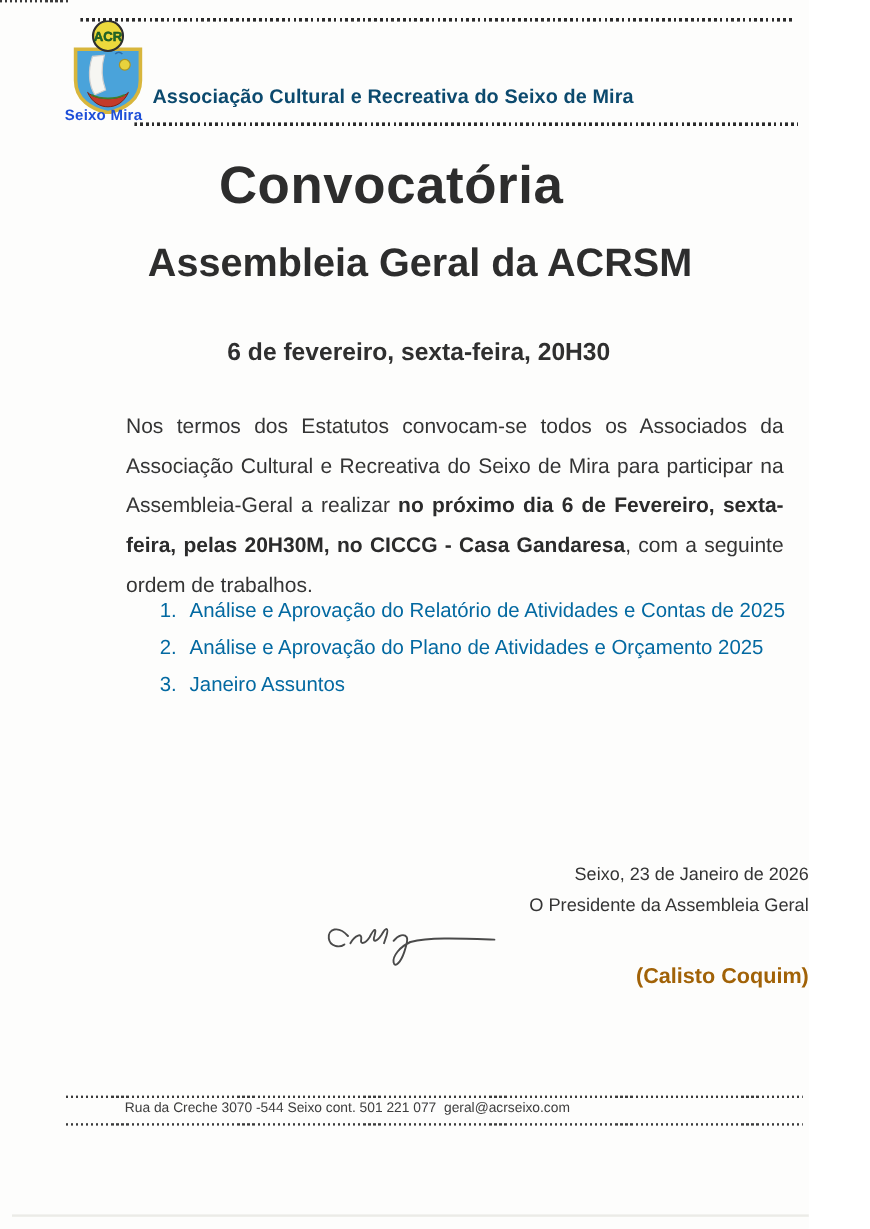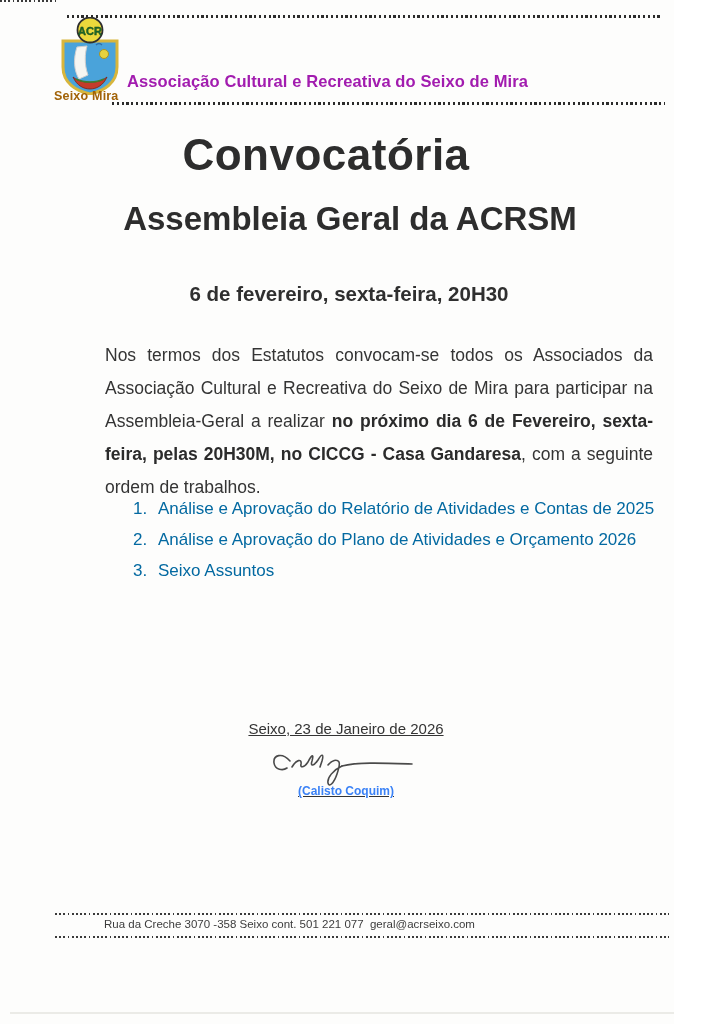--- a/index.html
+++ b/index.html
@@ -25,26 +25,26 @@
     background-image: repeating-linear-gradient(90deg, #3a3a3a 0 1.8px, transparent 1.8px 4.2px);
   }
   .dot-top    { left: 67px;  top: 15px;  width: 593px; }
   .dot-header { left: 112px; top: 102px; width: 553px; }
   .dot-small  { left: 54px;  top: 109px; width: 57px;  height: 2.4px;
                 background-image: repeating-linear-gradient(90deg, #3a3a3a 0 1.8px, transparent 1.8px 4.2px); }
 
   .logo { position: absolute; left: 56px; top: 17px; width: 68px; height: 78px; }
   .seixo-mira {
     position: absolute; left: 54px; top: 89px;
-    font-size: 12.5px; font-weight: bold; color: #a16207;
+    font-size: 12.5px; font-weight: bold; color: #1d4ed8;
     letter-spacing: 0.2px;
   }
   .org-name {
     position: absolute; left: 127px; top: 72px;
-    font-size: 16.5px; font-weight: bold; color: #a21caf;
+    font-size: 16.5px; font-weight: bold; color: #0c4a6e;
     letter-spacing: 0.1px;
   }
 
   .title {
     position: absolute; left: 0; right: 0; top: 130px;
     text-align: center; transform: translateX(-11px);
     font-size: 44px; font-weight: bold; color: #2d2d2d;
     letter-spacing: 0.5px;
   }
   .subtitle {
@@ -74,26 +74,26 @@
   }
   .agenda li {
     line-height: 22px;
     margin-bottom: 9px;
     padding-left: 6px;
   }
 
   .closing {
     position: absolute; left: 0; right: 0; top: 720px;
     padding-left: 18px;
-    text-align: center; color: #343434; text-decoration: underline;
+    text-align: right; color: #343434;
   }
   .place-date  { font-size: 15px; margin-bottom: 9px; }
   .signer-title{ font-size: 15.2px; margin-bottom: 2px; }
   .signature   { display: block; margin: 0 auto -8px auto; }
-  .signer-name { font-size: 12px; font-weight: bold; color: #3b82f6; }
+  .signer-name { font-size: 18px; font-weight: bold; color: #a16207; }
 
   .footer-line1 { left: 55px; top: 913px; width: 614px; }
   .footer-line2 { left: 55px; top: 936px; width: 614px; }
   .footer-text {
     position: absolute; left: 104px; top: 918px;
     font-size: 11.5px; color: #3c3c3c;
     white-space: pre;
   }
 
   .scan-edge-right  { position: absolute; left: 719px; top: 8px; width: 1px; height: 1002px; background: #e3e3df; }
@@ -123,38 +123,39 @@
   <div class="dot-small"></div>
 
   <div class="title">Convocatória</div>
   <div class="subtitle">Assembleia Geral da ACRSM</div>
   <div class="dateline">6 de fevereiro, sexta-feira, 20H30</div>
 
   <p class="body-par body1"><span>Nos termos dos Estatutos convocam-se todos os Associados da Associação Cultural e Recreativa do Seixo de Mira para participar na Assembleia-Geral a realizar </span><b>no próximo dia 6 de Fevereiro, sexta-feira, pelas 20H30M, no CICCG - Casa Gandaresa</b><span>, com a seguinte ordem de trabalhos.</span></p>
 
   <ol class="agenda">
     <li>Análise e Aprovação do Relatório de Atividades e Contas de 2025</li>
-    <li>Análise e Aprovação do Plano de Atividades e Orçamento 2026</li>
-    <li>Seixo Assuntos</li>
+    <li>Análise e Aprovação do Plano de Atividades e Orçamento 2025</li>
+    <li>Janeiro Assuntos</li>
   </ol>
 
 
   <div class="closing">
     <div class="place-date">Seixo, 23 de Janeiro de 2026</div>
+    <div class="signer-title">O Presidente da Assembleia Geral</div>
     <svg class="signature" width="160" height="46" viewBox="0 0 160 46">
       <g fill="none" stroke="#4a4a4a" stroke-width="1.6" stroke-linecap="round">
         <path d="M24,15 C16,6 7,9 8,17 C9,24 17,25 21,22"></path>
         <path d="M26,21 C30,14 36,12 35,18 C34,22 38,22 42,16 C46,8 48,8 46,15 C44,21 48,20 52,14 C56,7 58,8 56,15 L54,21"></path>
         <path d="M62,19 C66,14 71,13 73,16 C74,18 73,22 71,28 C68,37 63,42 62,37 C61,32 67,24 76,20"></path>
         <path d="M76,20 C92,16 116,17 146,18"></path>
       </g>
     </svg>
     <div class="signer-name">(Calisto Coquim)</div>
   </div>
 
   <div class="dotline thin footer-line1"></div>
-  <div class="footer-text">Rua da Creche 3070 -358 Seixo cont. 501 221 077  geral@acrseixo.com</div>
+  <div class="footer-text">Rua da Creche 3070 -544 Seixo cont. 501 221 077  geral@acrseixo.com</div>
   <div class="dotline thin footer-line2"></div>
 
   <div class="scan-edge-right"></div>
   <div class="scan-edge-bottom"></div>
 
 </div>
 
 </body></html>

